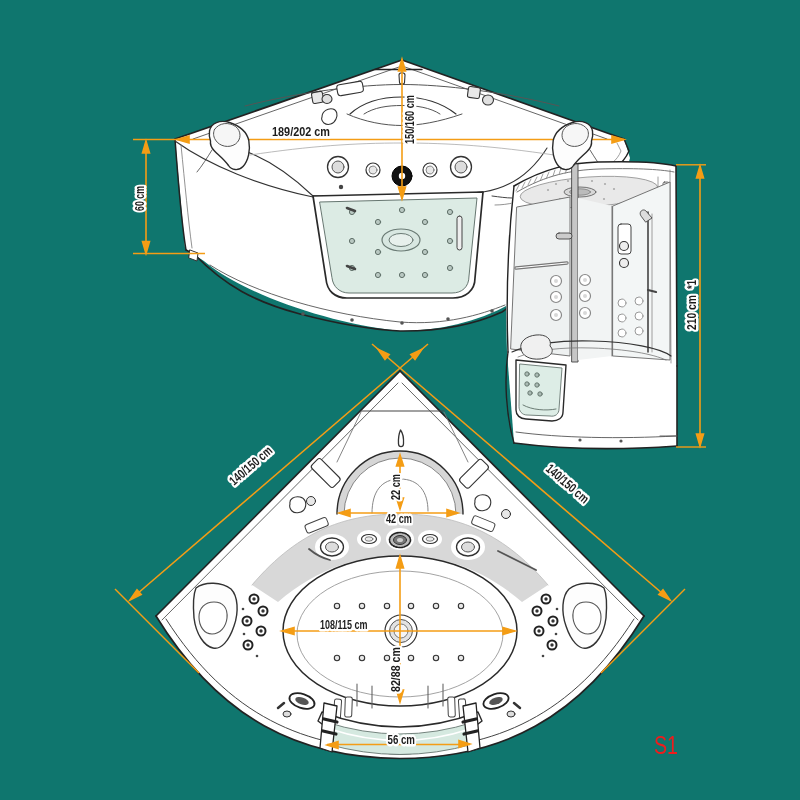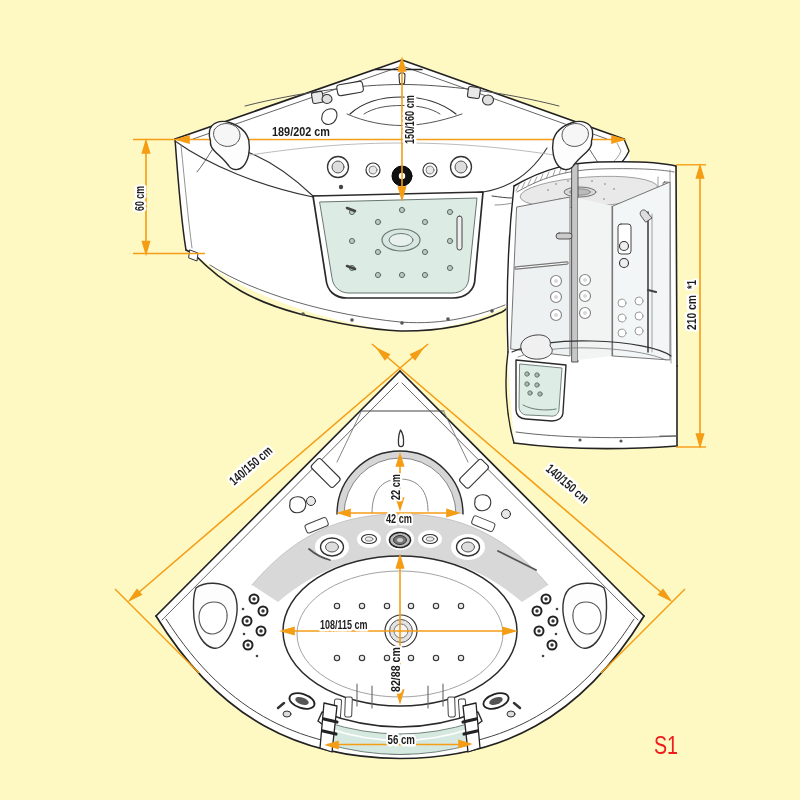--- a/index.html
+++ b/index.html
@@ -1,16 +1,16 @@
 <!DOCTYPE html>
 <html><head>
 <meta charset="utf-8">
 <style>
 html,body{margin:0;padding:0;background:#ffffff;}
-#stage{position:relative;width:800px;height:800px;background:#fef9c3;overflow:hidden;}
+#stage{position:relative;width:800px;height:800px;background:#0f766e;overflow:hidden;}
 text{font-family:"Liberation Sans",sans-serif;}
 .dim{fill:#1c1c1c;font-weight:bold;font-size:13px;}
 .halo{paint-order:stroke;stroke:#ffffff;stroke-width:5px;stroke-linejoin:round;}
 </style>
 </head>
 <body>
 <div id="stage">
 <svg width="800" height="800" viewBox="0 0 800 800" xmlns="http://www.w3.org/2000/svg">
 
 <g id="tub3d" stroke-linecap="round" stroke-linejoin="round" fill="none">

